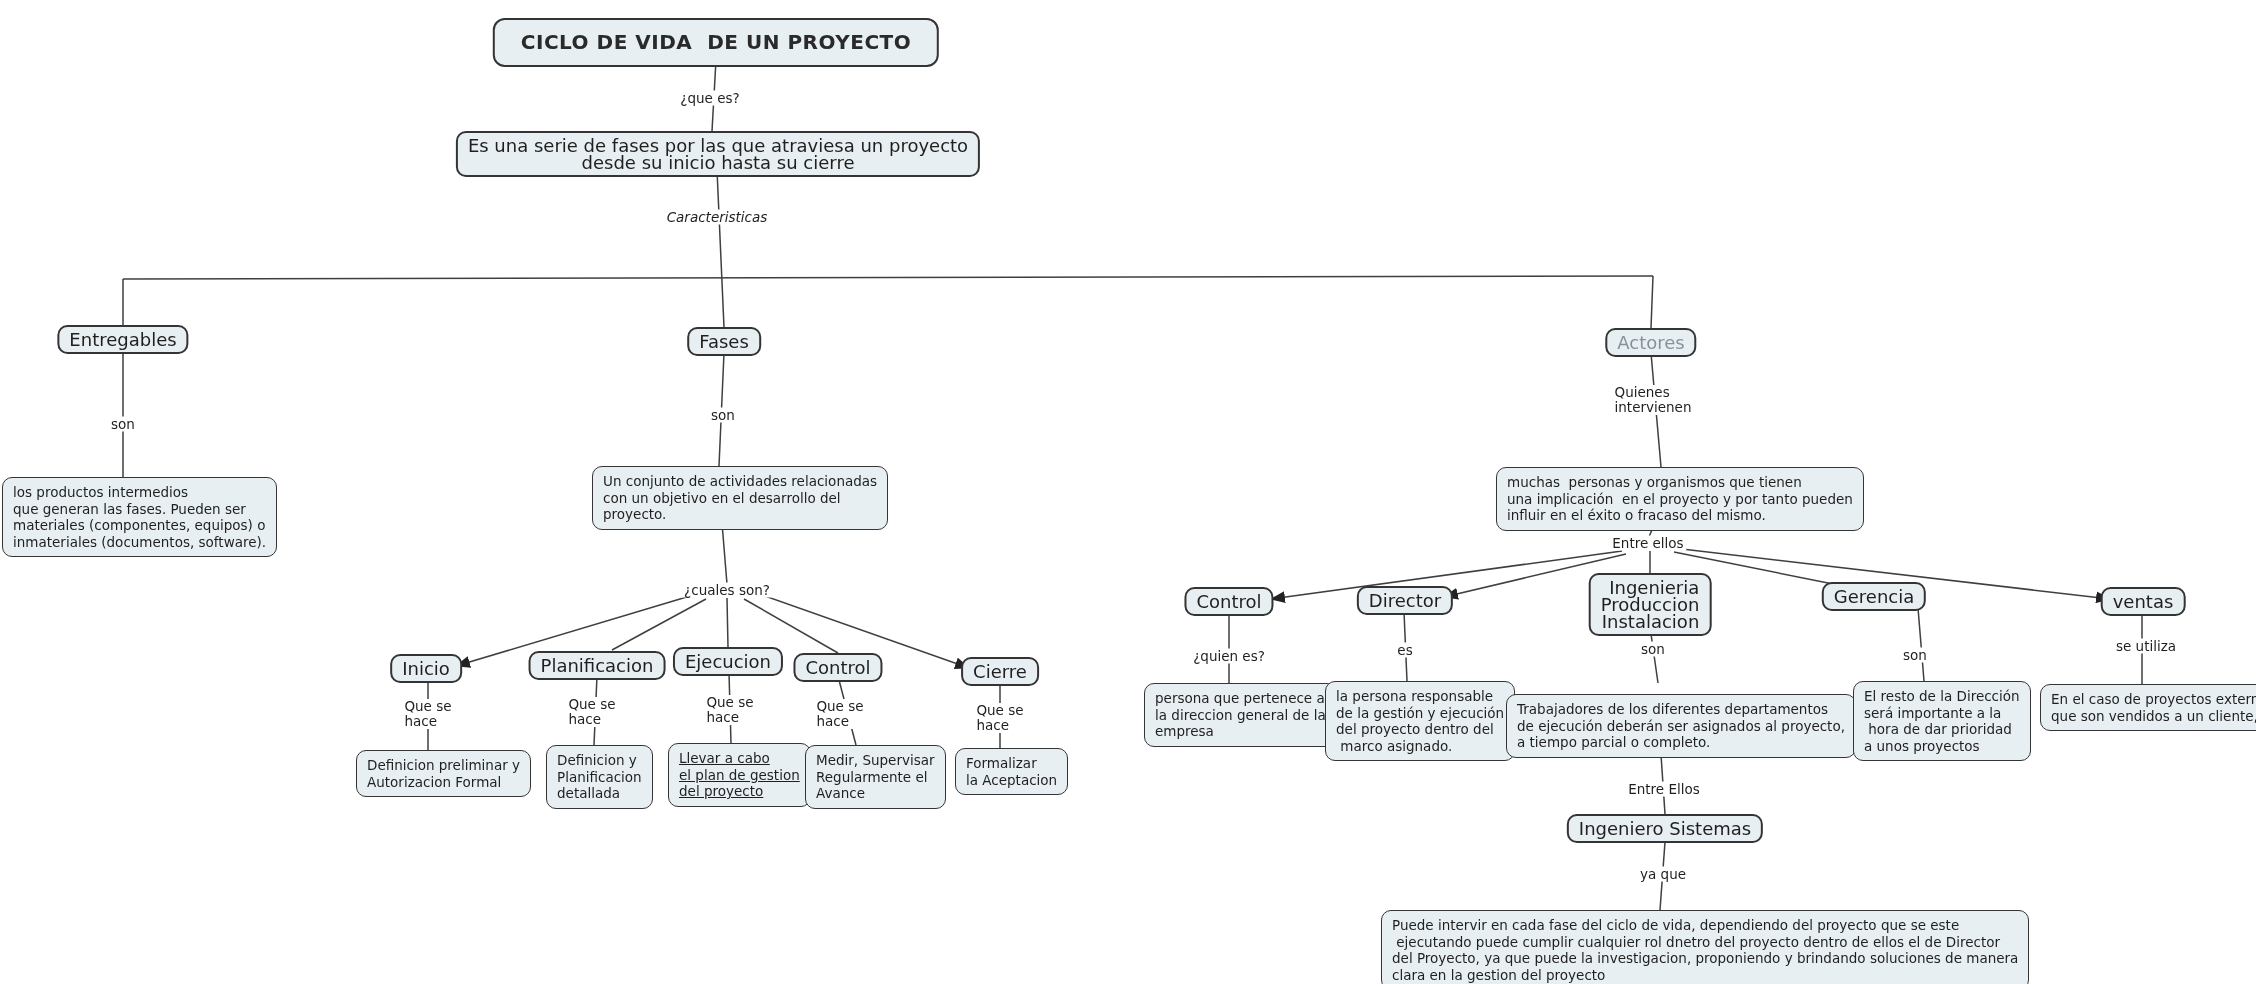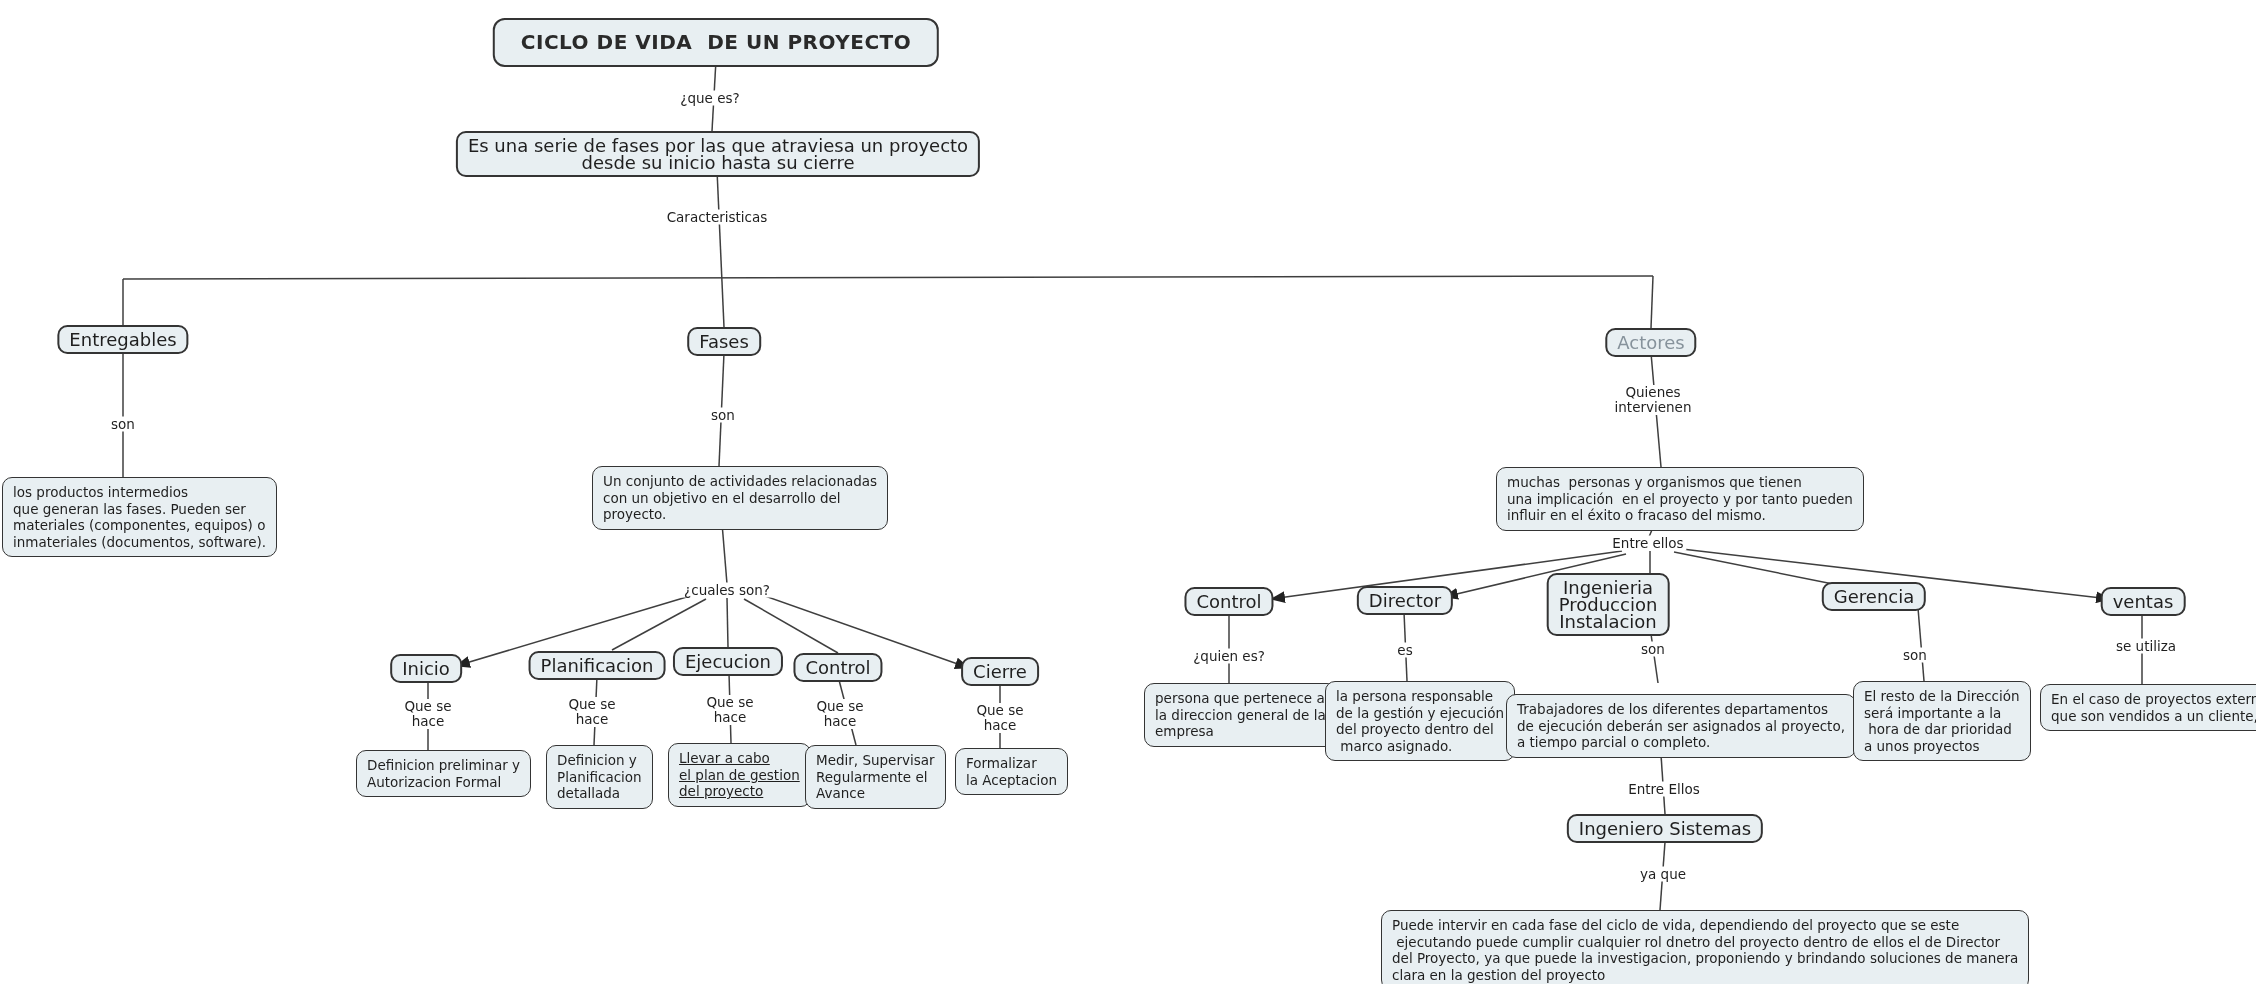--- a/index.html
+++ b/index.html
@@ -47,21 +47,20 @@
     letter-spacing:.5px;
   }
   .lbl{
     position:absolute;
     transform:translate(-50%,-50%);
     font-size:13.5px;
     line-height:15px;
     background:#ffffff;
     padding:0 3px;
     white-space:pre;
-    text-align:center;
   }
   .gray-text{color:#86929b;}
 </style>
 </head>
 <body>
 
 <div id="canvas">
 
   <svg id="wires" xmlns="http://www.w3.org/2000/svg" width="2256" height="984">
     <defs>
@@ -152,21 +151,21 @@
   <div class="desc" style="left:1144px;top:683px;">persona que pertenece a
 la direccion general de la
 empresa</div>
 
   <div class="node" style="left:1405px;top:586px;">Director</div>
   <div class="desc" style="left:1325px;top:681px;">la persona responsable
 de la gestión y ejecución
 del proyecto dentro del
  marco asignado.</div>
 
-  <div class="node" style="left:1608px;top:573px;text-align:center;">Ingenieria
+  <div class="node" style="left:1650px;top:573px;text-align:right;">Ingenieria
 Produccion
 Instalacion</div>
   <div class="desc" style="left:1506px;top:694px;">Trabajadores de los diferentes departamentos
 de ejecución deberán ser asignados al proyecto,
 a tiempo parcial o completo.</div>
 
   <div class="node" style="left:1874px;top:582px;">Gerencia</div>
   <div class="desc" style="left:1853px;top:681px;">El resto de la Dirección
 será importante a la
  hora de dar prioridad
@@ -176,21 +175,21 @@
   <div class="desc" style="left:2040px;top:684px;">En el caso de proyectos externos
 que son vendidos a un cliente,</div>
 
   <div class="node" style="left:1665px;top:814px;">Ingeniero Sistemas</div>
   <div class="desc" style="left:1381px;top:910px;">Puede intervir en cada fase del ciclo de vida, dependiendo del proyecto que se este
  ejecutando puede cumplir cualquier rol dnetro del proyecto dentro de ellos el de Director
 del Proyecto, ya que puede la investigacion, proponiendo y brindando soluciones de manera
 clara en la gestion del proyecto</div>
 
   <div class="lbl" style="left:710px;top:98px;">¿que es?</div>
-  <div class="lbl" style="left:717px;top:217px;">Caracteristicas</div>
+  <div class="lbl" style="left:717px;top:217px;font-style:italic;">Caracteristicas</div>
   <div class="lbl" style="left:123px;top:424px;">son</div>
   <div class="lbl" style="left:723px;top:415px;">son</div>
   <div class="lbl" style="left:727px;top:590px;">¿cuales son?</div>
   <div class="lbl" style="left:428px;top:714px;">Que se
 hace</div>
   <div class="lbl" style="left:592px;top:712px;">Que se
 hace</div>
   <div class="lbl" style="left:730px;top:710px;">Que se
 hace</div>
   <div class="lbl" style="left:840px;top:714px;">Que se

